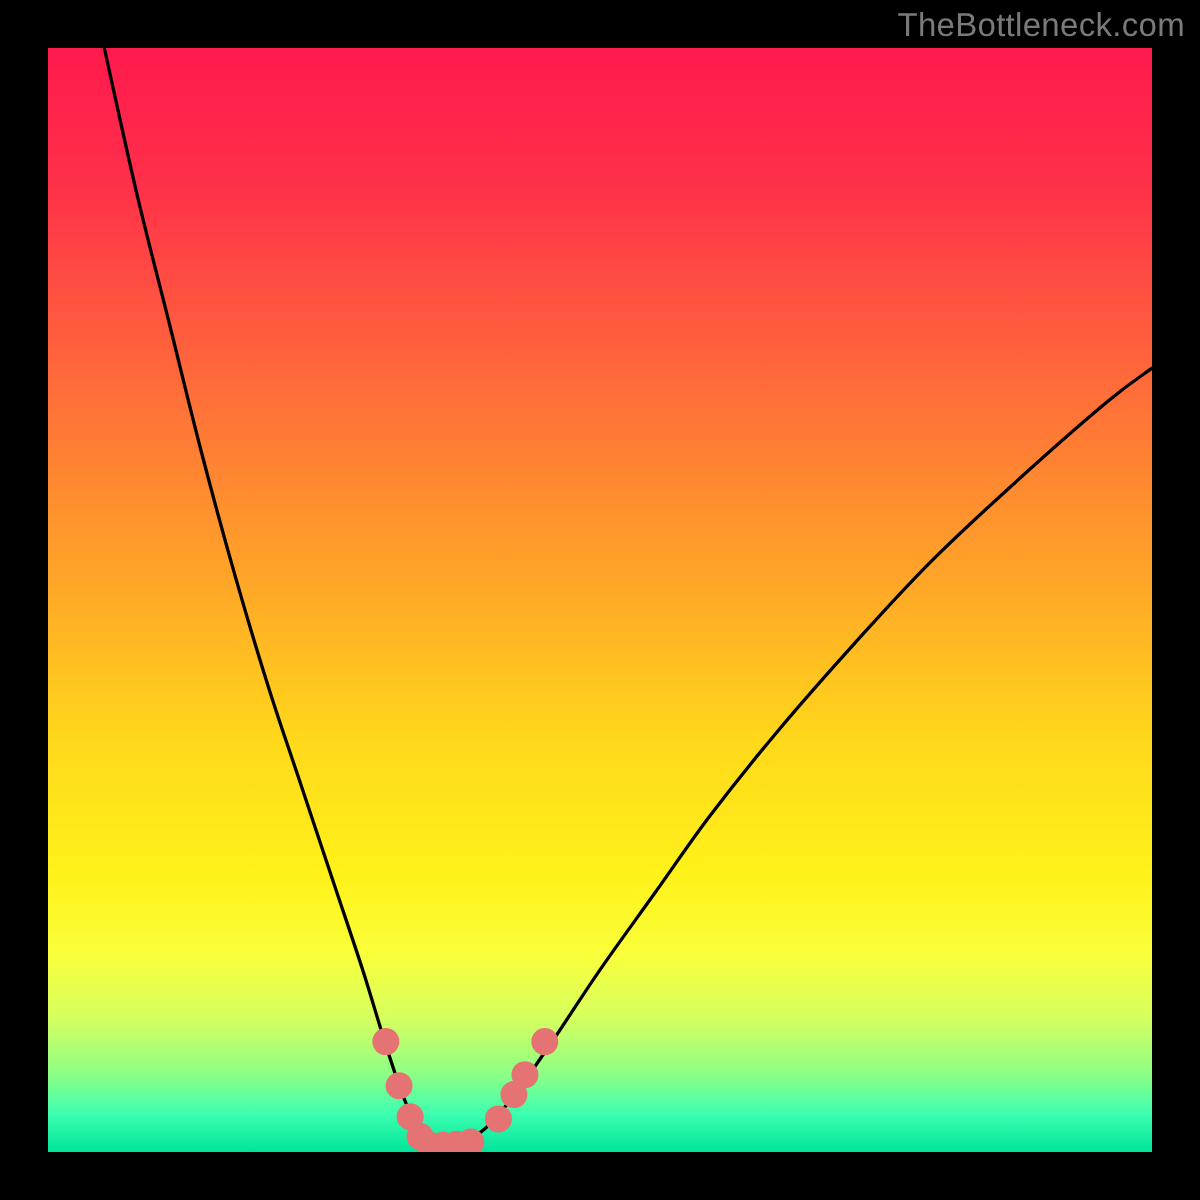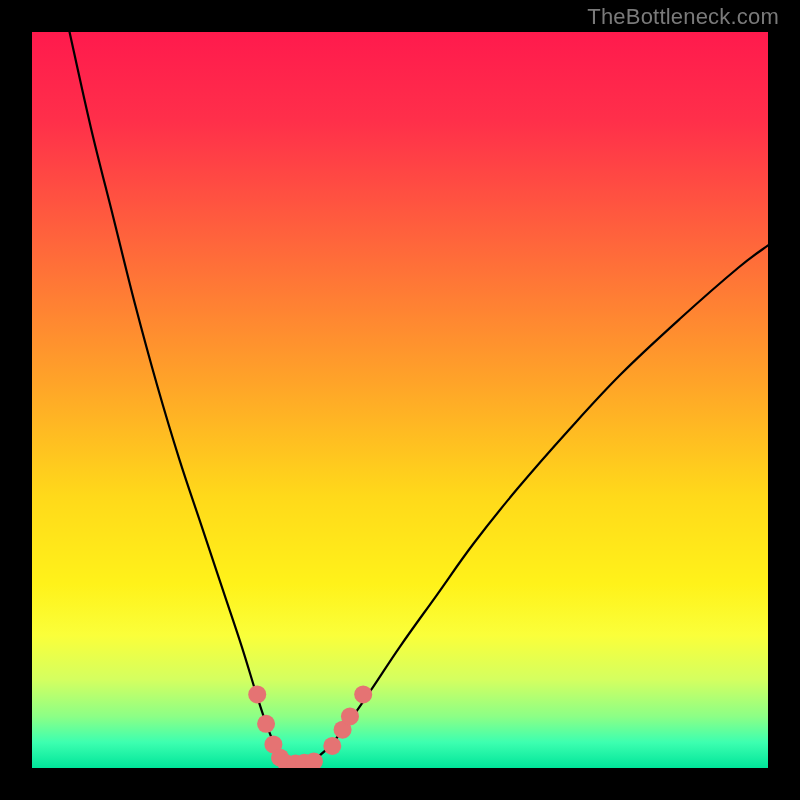--- a/index.html
+++ b/index.html
@@ -15,21 +15,21 @@
     position: absolute;
     left: 0;
     top: 0;
     width: 800px;
     height: 800px;
     background: #000;
   }
   .watermark {
     position: absolute;
     top: 4px;
-    right: 21px;
+    right: 10px;
     color: #7a7a7a;
     font-size: 22px;
     font-weight: 500;
     letter-spacing: 0.2px;
     z-index: 10;
   }
   svg {
     position: absolute;
     left: 0;
     top: 0;

